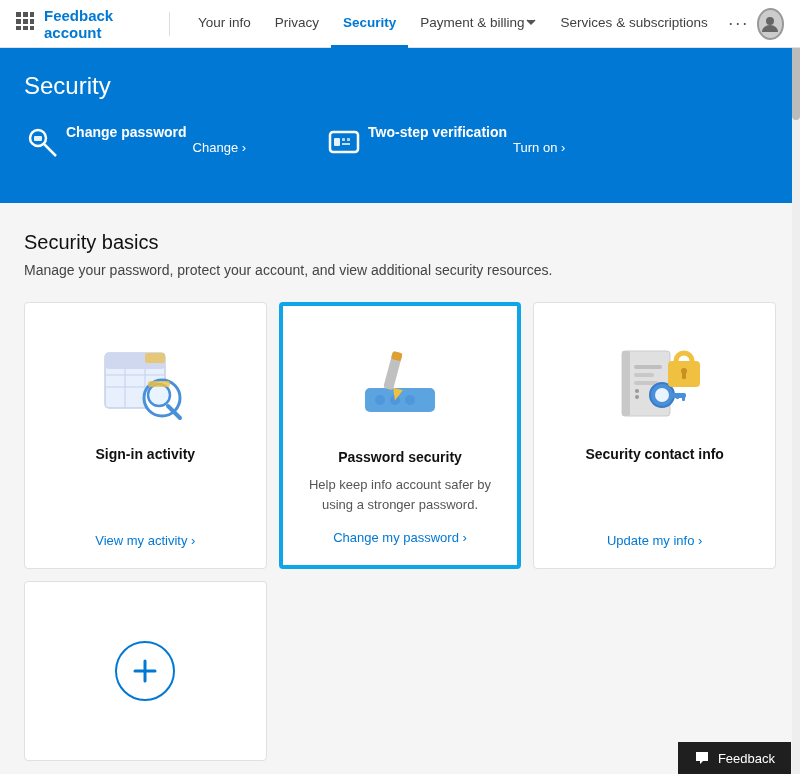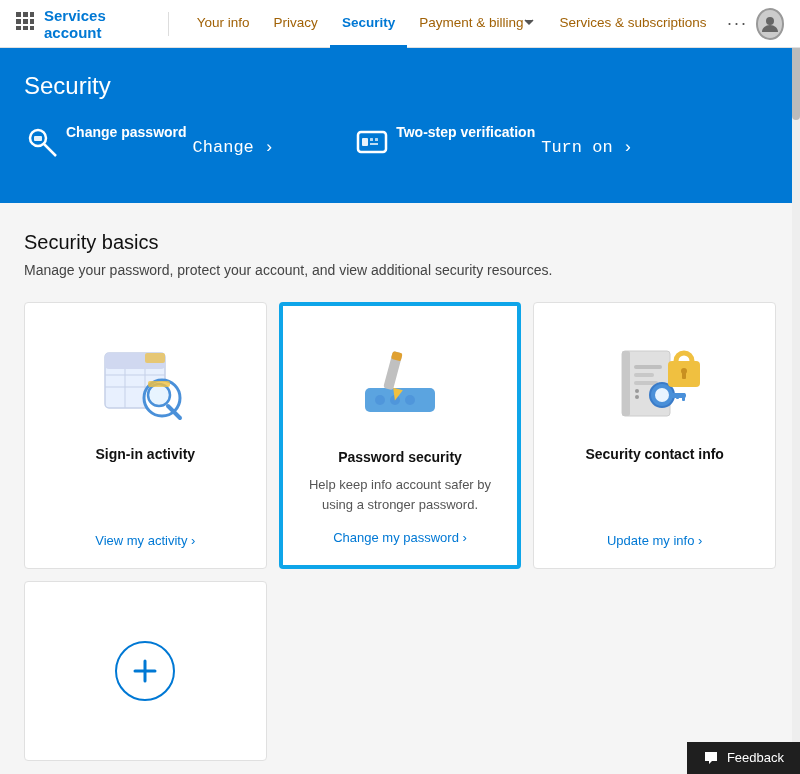--- a/index.html
+++ b/index.html
@@ -10,39 +10,39 @@
       display: flex; align-items: center; background: #fff;
       border-bottom: 1px solid #e0e0e0; height: 48px; padding: 0 16px;
       position: sticky; top: 0; z-index: 100;
     }
     .nav-grid-icon { margin-right: 10px; cursor: pointer; color: #555; font-size: 18px; }
     .nav-logo { font-weight: 600; font-size: 15px; color: #0078d4; margin-right: 16px; }
     .nav-divider { width: 1px; height: 24px; background: #ddd; margin-right: 16px; }
     .nav-links { display: flex; align-items: center; gap: 0; flex: 1; }
     .nav-link {
       padding: 0 12px; height: 48px; display: flex; align-items: center;
-      color: #a16207; text-decoration: none; font-size: 13.5px; white-space: nowrap;
+      color: #404040; text-decoration: none; font-size: 13.5px; white-space: nowrap;
       cursor: pointer; border-bottom: 3px solid transparent;
     }
     .nav-link.active { color: #0078d4; border-bottom: 3px solid #0078d4; font-weight: 600; }
     .nav-more { padding: 0 8px; color: #555; cursor: pointer; height: 48px; display: flex; align-items: center; font-size: 18px; letter-spacing: 1px; }
     .nav-avatar {
       width: 32px; height: 32px; border-radius: 50%; background: #ccc;
       display: flex; align-items: center; justify-content: center;
       margin-left: auto; cursor: pointer; border: 2px solid #999; color: #555;
     }
 
     
     .hero { background: #0078d4; padding: 24px 24px 32px 24px; color: #fff; }
     .hero-title { font-size: 24px; font-weight: 300; margin-bottom: 24px; }
     .hero-cards { display: flex; gap: 80px; }
     .hero-card { display: flex; flex-direction: row; gap: 6px; }
     .hero-card-icon { font-size: 28px; margin-bottom: 4px; }
     .hero-card-label { font-size: 14px; font-weight: 600; }
-    .hero-card-link { color: #fff; text-decoration: none; font-size: 17px; cursor: pointer; display: flex; align-items: center; gap: 4px; font-family: Liberation Mono, monospace; }
+    .hero-card-link { color: #fff; text-decoration: none; font-size: 13px; cursor: pointer; display: flex; align-items: center; gap: 4px; }
 
     
     .main { background: #f5f5f5; padding: 28px 24px 60px; }
     .section-title { font-size: 20px; font-weight: 400; margin-bottom: 8px; color: #111; }
     .section-desc { font-size: 14px; color: #444; margin-bottom: 24px; }
 
     
     .cards-grid { display: grid; grid-template-columns: repeat(3, 1fr); gap: 12px; }
     .card {
       background: #fff; border-radius: 4px; border: 1px solid #e0e0e0;
@@ -60,23 +60,23 @@
       background: #fff; border-radius: 4px; border: 1px solid #e0e0e0;
       display: flex; align-items: center; justify-content: center; min-height: 180px;
     }
     .add-circle {
       width: 60px; height: 60px; border-radius: 50%; border: 2px solid #0078d4;
       display: flex; align-items: center; justify-content: center; color: #0078d4; font-size: 32px;
     }
 
     
     .feedback-bar {
-      position: fixed; bottom: 0; right: 0;
+      position: fixed; bottom: 0; right: 9px;
       background: #1f1f1f; color: #fff; padding: 8px 16px;
-      font-size: 13px; display: flex; gap: 8px;
+      font-size: 13px; display: flex; align-items: center; gap: 8px;
       cursor: pointer; z-index: 200;
     }
 
     
     .illus-signin { }
     .illus-password { }
     .illus-contact { }
 
     
     .page-scroll { position: absolute; right: 0; top: 0; width: 8px; height: 100%; background: #eee; }
@@ -92,21 +92,21 @@
         <rect x="7" y="0" width="5" height="5"></rect>
         <rect x="14" y="0" width="4" height="5"></rect>
         <rect x="0" y="7" width="5" height="5"></rect>
         <rect x="7" y="7" width="5" height="5"></rect>
         <rect x="14" y="7" width="4" height="5"></rect>
         <rect x="0" y="14" width="5" height="4"></rect>
         <rect x="7" y="14" width="5" height="4"></rect>
         <rect x="14" y="14" width="4" height="4"></rect>
       </svg>
   </span>
-  <span class="nav-logo">Services account</span>
+  <span class="nav-logo">Feedback account</span>
   <div class="nav-divider"></div>
   <div class="nav-links">
     <a class="nav-link">Your info</a>
     <a class="nav-link">Privacy</a>
     <a class="nav-link active">Security</a>
     <a class="nav-link">
       <span>Payment &amp; billing</span>
       <svg width="12" height="12" viewBox="0 0 12 12" fill="#555">
           <path d="M2 4l4 4 4-4"></path>
           <polyline points="2,4 6,8 10,4" fill="none" stroke="#555" stroke-width="1.5"></polyline>

